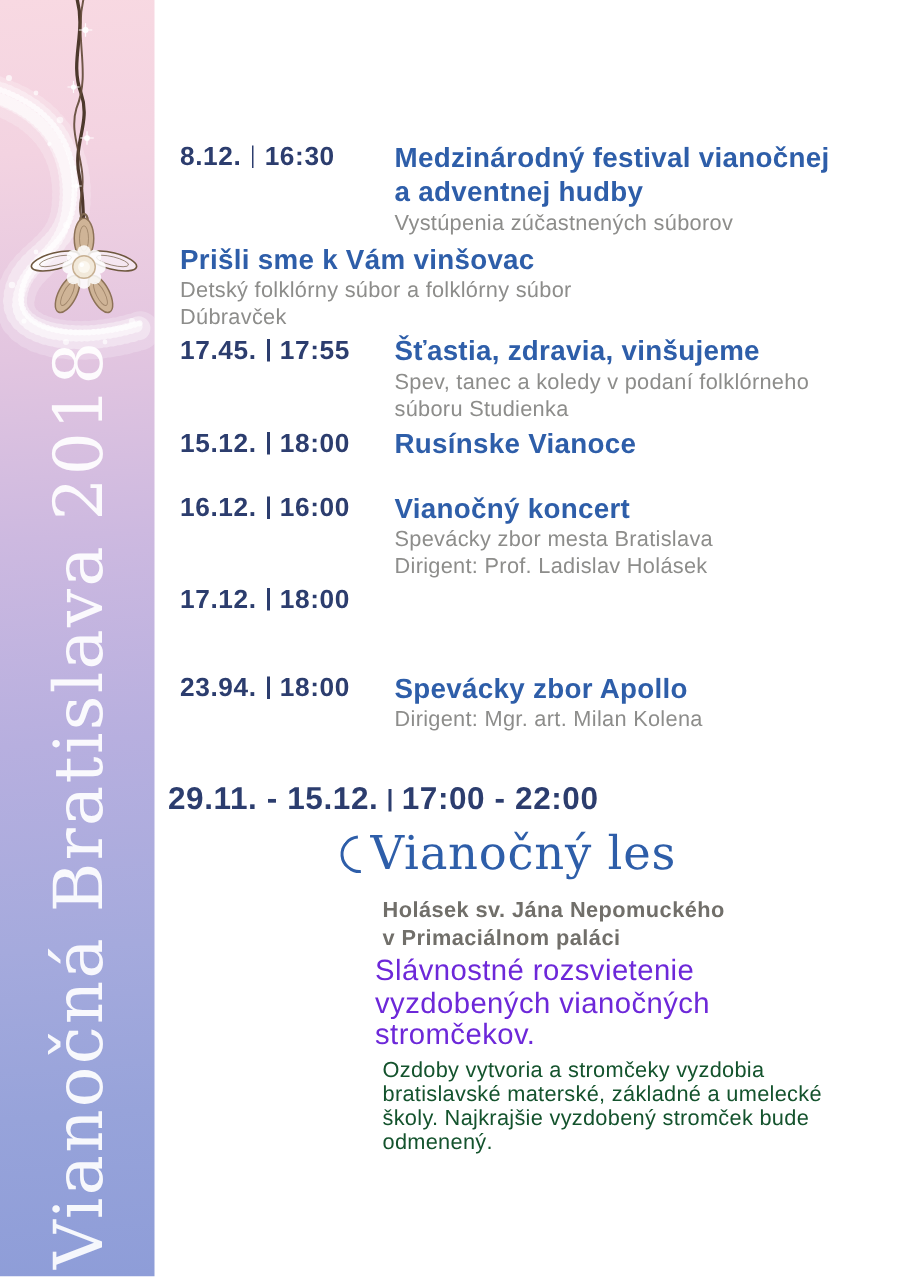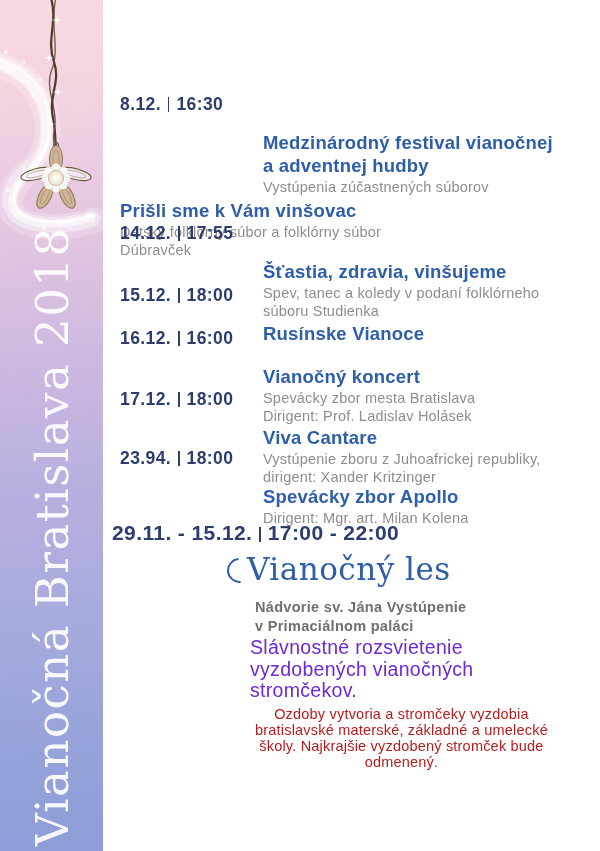--- a/index.html
+++ b/index.html
@@ -25,42 +25,42 @@
   }
 
   
   .row { position:absolute; left:120px; right:8px; display:flex; }
   .when { flex:0 0 143px; font-size:17.5px; line-height:23px; font-weight:bold;
           color:#2c3d6e; letter-spacing:0.4px; white-space:nowrap; }
   .sep { display:inline-block; width:1.5px; height:15px; background:#2c3d6e;
          margin:0 7px; vertical-align:-2px; }
   .what { flex:1; }
   .ev-title { font-size:18.5px; line-height:23px; font-weight:bold; color:#2e5ea9;
-              letter-spacing:0.2px; white-space:pre-line;margin-top:38px; }
+              letter-spacing:0.2px; white-space:pre-line; }
   .ev-desc { font-size:14.5px; line-height:18px; color:#8d8d8b; margin-top:1px;
              letter-spacing:0.2px; white-space:pre-line; }
 
   .range-row { position:absolute; left:112px; font-size:21px; font-weight:bold;
                color:#2c3d6e; letter-spacing:0.4px; white-space:nowrap; }
 
   .big-title { position:absolute; left:227px; top:551px;
                font-family:"DejaVu Serif", serif; font-size:31px; line-height:36px;
                color:#2e5ea9; letter-spacing:0.5px; }
   .swash { display:inline-block; width:21px; height:21px; border:2px solid #2e5ea9;
            border-radius:50%; border-top-color:transparent; border-right-color:transparent;
            transform:rotate(40deg); vertical-align:-3px; margin-right:-5px; }
 
   .venue { position:absolute; left:255px; top:598px; font-size:14.5px; line-height:18.5px;
            font-weight:600; color:#716f6a; letter-spacing:0.3px; white-space:pre-line; }
 
   .highlight { position:absolute; left:250px; top:637px; font-size:19.5px; line-height:21.5px;
                font-weight:500; color:#6d28d9; letter-spacing:0.3px; white-space:pre-line; }
 
   .paragraph { position:absolute; left:255px; top:706px; font-size:14.5px; line-height:16px;
-               color:#b91c1c; letter-spacing:0.2px; white-space:pre-line;text-align:center; }
+               color:#14532d; letter-spacing:0.2px; white-space:pre-line; }
 </style>
 </head>
 <body>
 
 <div class="page">
 
   <aside class="band">
     <svg width="103" height="270" viewBox="0 0 103 270">
 
       <g fill="none" stroke="#ffffff" stroke-linecap="round">
@@ -150,21 +150,21 @@
 
     <div class="row" style="top:161px">
       <div class="what">
           <div class="ev-title">Prišli sme k Vám vinšovac</div>
           <div class="ev-desc">Detský folklórny súbor a folklórny súbor
 Dúbravček</div>
         </div>
     </div>
 
     <div class="row" style="top:222px">
-      <div class="when"><span>14.12.</span><span class="sep"></span><span>17:55</span></div>
+      <div class="when"><span>17.45.</span><span class="sep"></span><span>17:55</span></div>
       <div class="what">
           <div class="ev-title">Šťastia, zdravia, vinšujeme</div>
           <div class="ev-desc">Spev, tanec a koledy v podaní folklórneho
 súboru Studienka</div>
         </div>
     </div>
 
     <div class="row" style="top:284px">
       <div class="when"><span>15.12.</span><span class="sep"></span><span>18:00</span></div>
       <div class="what">
@@ -176,44 +176,39 @@
       <div class="when"><span>16.12.</span><span class="sep"></span><span>16:00</span></div>
       <div class="what">
           <div class="ev-title">Vianočný koncert</div>
           <div class="ev-desc">Spevácky zbor mesta Bratislava
 Dirigent: Prof. Ladislav Holásek</div>
         </div>
     </div>
 
     <div class="row" style="top:388px">
       <div class="when"><span>17.12.</span><span class="sep"></span><span>18:00</span></div>
-      <div class="what">
-          <div class="ev-title">Viva Cantare</div>
-          <div class="ev-desc">Vystúpenie zboru z Juhoafrickej republiky,
-dirigent: Xander Kritzinger</div>
-        </div>
     </div>
 
     <div class="row" style="top:447px">
       <div class="when"><span>23.94.</span><span class="sep"></span><span>18:00</span></div>
       <div class="what">
           <div class="ev-title">Spevácky zbor Apollo</div>
           <div class="ev-desc">Dirigent: Mgr. art. Milan Kolena</div>
         </div>
     </div>
 
     <div class="range-row" style="top:521px">
       <span>29.11. - 15.12.</span><span class="sep"></span><span>17:00 - 22:00</span>
     </div>
 
     <div class="big-title">
       <span class="swash"></span><span>Vianočný les</span>
     </div>
 
-    <div class="venue">Nádvorie sv. Jána Vystúpenie
+    <div class="venue">Holásek sv. Jána Nepomuckého
 v Primaciálnom paláci</div>
 
     <div class="highlight">Slávnostné rozsvietenie
 vyzdobených vianočných
 stromčekov.</div>
 
     <div class="paragraph">Ozdoby vytvoria a stromčeky vyzdobia
 bratislavské materské, základné a umelecké
 školy. Najkrajšie vyzdobený stromček bude
 odmenený.</div>

